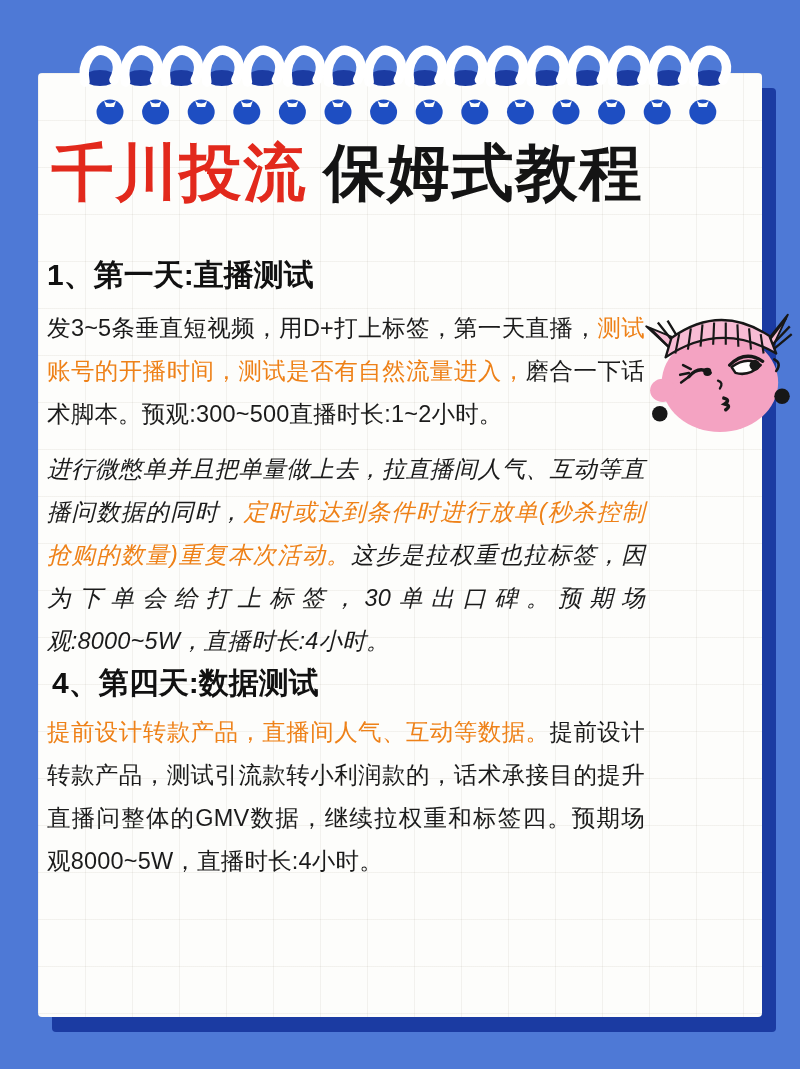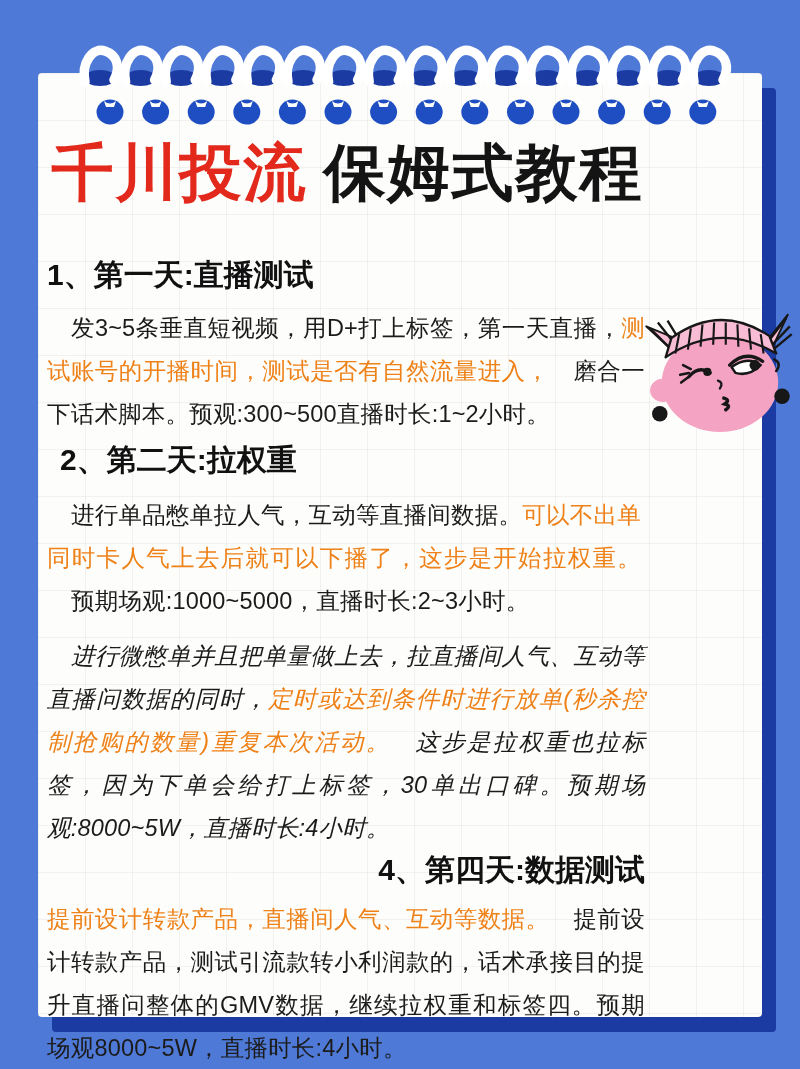--- a/index.html
+++ b/index.html
@@ -37,31 +37,31 @@
   .content{
     position:absolute;left:38px;top:215px;width:616px;z-index:2;
     padding:0 9px 0 9px;color:var(--ink);
   }
   h2.sec{
     font-size:30px;line-height:40px;font-weight:800;color:#111;
   }
   .sec1{margin-top:40px;}
   .sec2{margin-top:4px;margin-left:13px;}
   .sec3{margin-top:2px;margin-left:15px;}
-  .sec4{margin-top:0px;margin-left:5px;text-align:right;}
+  .sec4{margin-top:0px;margin-left:5px;}
   p.body{
     font-size:23.5px;line-height:43px;font-weight:500;
     letter-spacing:0.2px;text-align:justify;
   }
   .p1{margin-top:12px;}
   .p2{margin-top:14px;padding-right:4px;}
   .p3{margin-top:12px;font-style:italic;}
   .p4{margin-top:8px;}
   .t-orange{color:var(--orange);}
-  .t-black{color:var(--ink);margin-left:24px;}
+  .t-black{color:var(--ink);}
   .mascot{
     position:absolute;right:4px;top:305px;width:156px;height:130px;z-index:4;
   }
 </style>
 </head>
 <body>
 
 <div class="card"></div>
 
 <svg class="binder" viewBox="0 0 700 95">
@@ -146,23 +146,19 @@
   <circle cx="20" cy="112" r="8" fill="#171717"></circle>
   <circle cx="146" cy="94" r="8" fill="#171717"></circle>
 </svg>
 
 <div class="content">
   <section>
     <h2 class="sec sec1">1、第一天:直播测试</h2>
     <p class="body p1"><span class="t-black">发3~5条垂直短视频，用D+打上标签，第一天直播，</span><span class="t-orange">测试账号的开播时间，测试是否有自然流量进入，</span><span class="t-black">磨合一下话术脚本。预观:300~500直播时长:1~2小时。</span></p>
   </section>
   <section>
-    <h2 class="sec sec2">2、第二天:拉权重</h2>
-    <p class="body p2"><span class="t-black">进行单品憋单拉人气，互动等直播间数据。</span><span class="t-orange">可以不出单同时卡人气上去后就可以下播了，这步是开始拉权重。</span><span class="t-black">预期场观:1000~5000，直播时长:2~3小时。</span></p>
-  </section>
-  <section>
     <p class="body p3"><span class="t-black">进行微憋单并且把单量做上去，拉直播间人气、互动等直播问数据的同时，</span><span class="t-orange">定时或达到条件时进行放单(秒杀控制抢购的数量)重复本次活动。</span><span class="t-black">这步是拉权重也拉标签，因为下单会给打上标签，30单出口碑。预期场观:8000~5W，直播时长:4小时。</span></p>
   </section>
   <section>
     <h2 class="sec sec4">4、第四天:数据测试</h2>
     <p class="body p4"><span class="t-orange">提前设计转款产品，直播间人气、互动等数据。</span><span class="t-black">提前设计转款产品，测试引流款转小利润款的，话术承接目的提升直播问整体的GMV数据，继续拉权重和标签四。预期场观8000~5W，直播时长:4小时。</span></p>
   </section>
 </div>
 
 </body></html>

